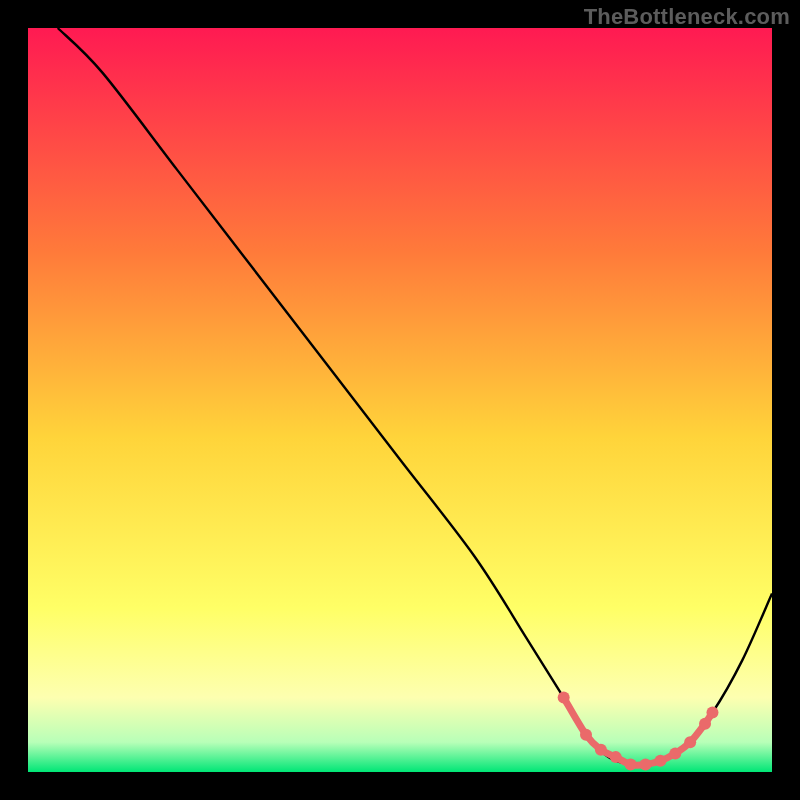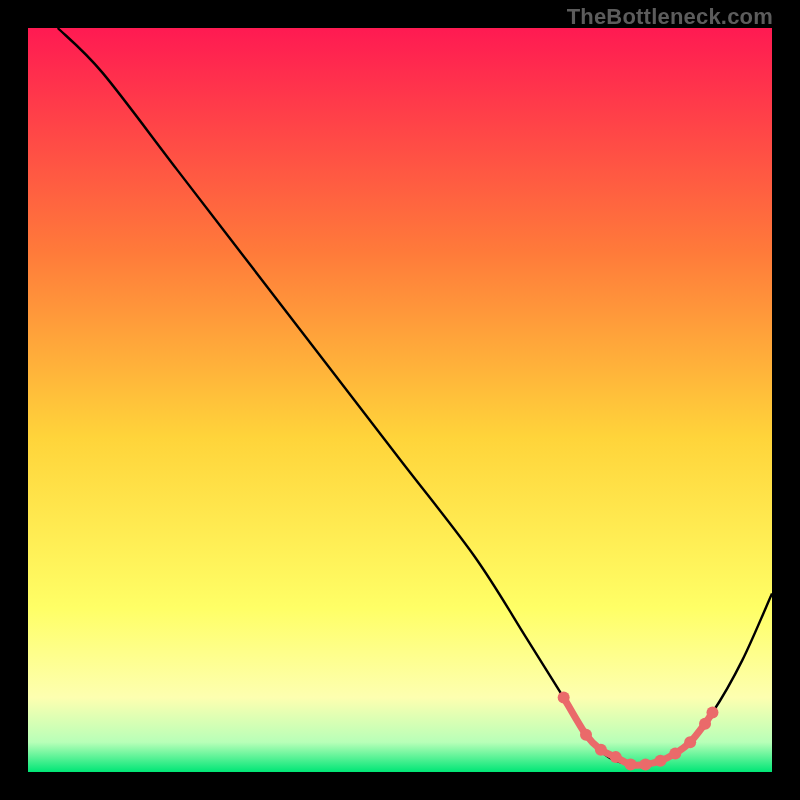--- a/index.html
+++ b/index.html
@@ -13,21 +13,21 @@
   }
   .frame {
     position: relative;
     width: 800px;
     height: 800px;
     background: #000000;
   }
   .watermark {
     position: absolute;
     top: 4px;
-    right: 27px;
+    right: 10px;
     color: #5c5c5c;
     font-size: 22px;
     font-weight: 600;
     letter-spacing: 0.2px;
     z-index: 10;
   }
   svg {
     position: absolute;
     left: 0;
     top: 0;

